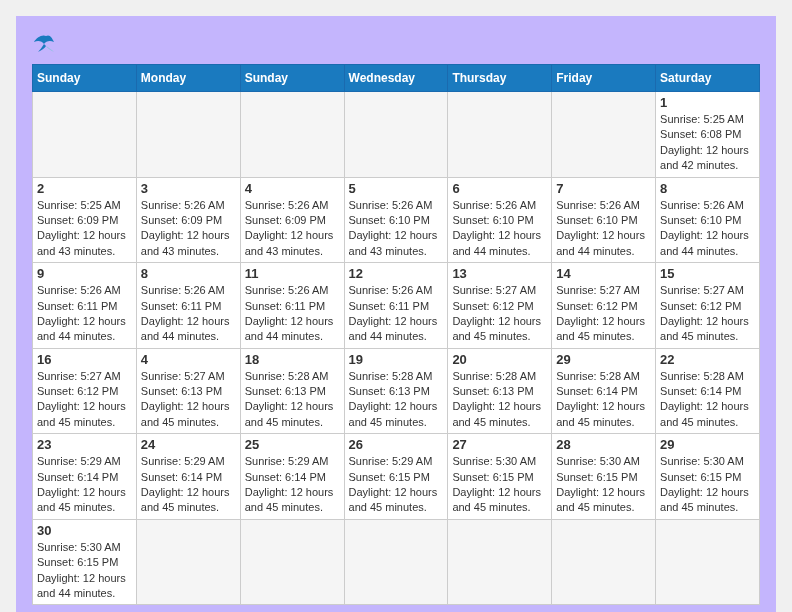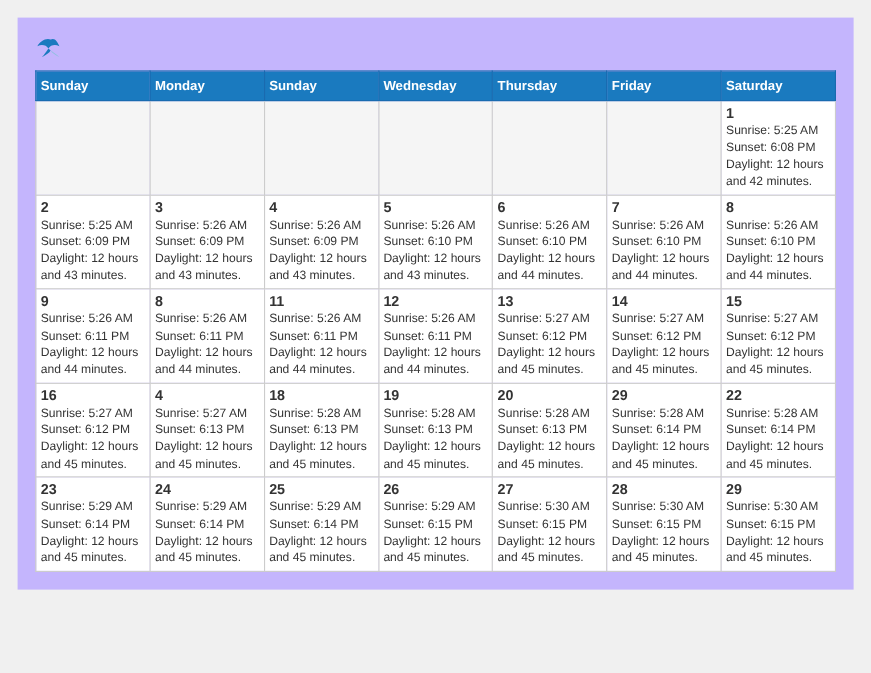--- a/index.html
+++ b/index.html
@@ -255,15 +255,27 @@
           </td>
           <td>
             <span class="day-number">28</span>
             <div class="day-info">Sunrise: 5:30 AM<br>Sunset: 6:15 PM<br>Daylight: 12 hours and 45 minutes.</div>
           </td>
           <td>
             <span class="day-number">29</span>
             <div class="day-info">Sunrise: 5:30 AM<br>Sunset: 6:15 PM<br>Daylight: 12 hours and 45 minutes.</div>
           </td>
         </tr>
+        <tr>
+          <td>
+            <span class="day-number">30</span>
+            <div class="day-info">Sunrise: 5:30 AM<br>Sunset: 6:15 PM<br>Daylight: 12 hours and 44 minutes.</div>
+          </td>
+          <td class="empty"></td>
+          <td class="empty"></td>
+          <td class="empty"></td>
+          <td class="empty"></td>
+          <td class="empty"></td>
+          <td class="empty"></td>
+        </tr>
       </tbody>
   </table>
 </div>
 
 </body></html>

